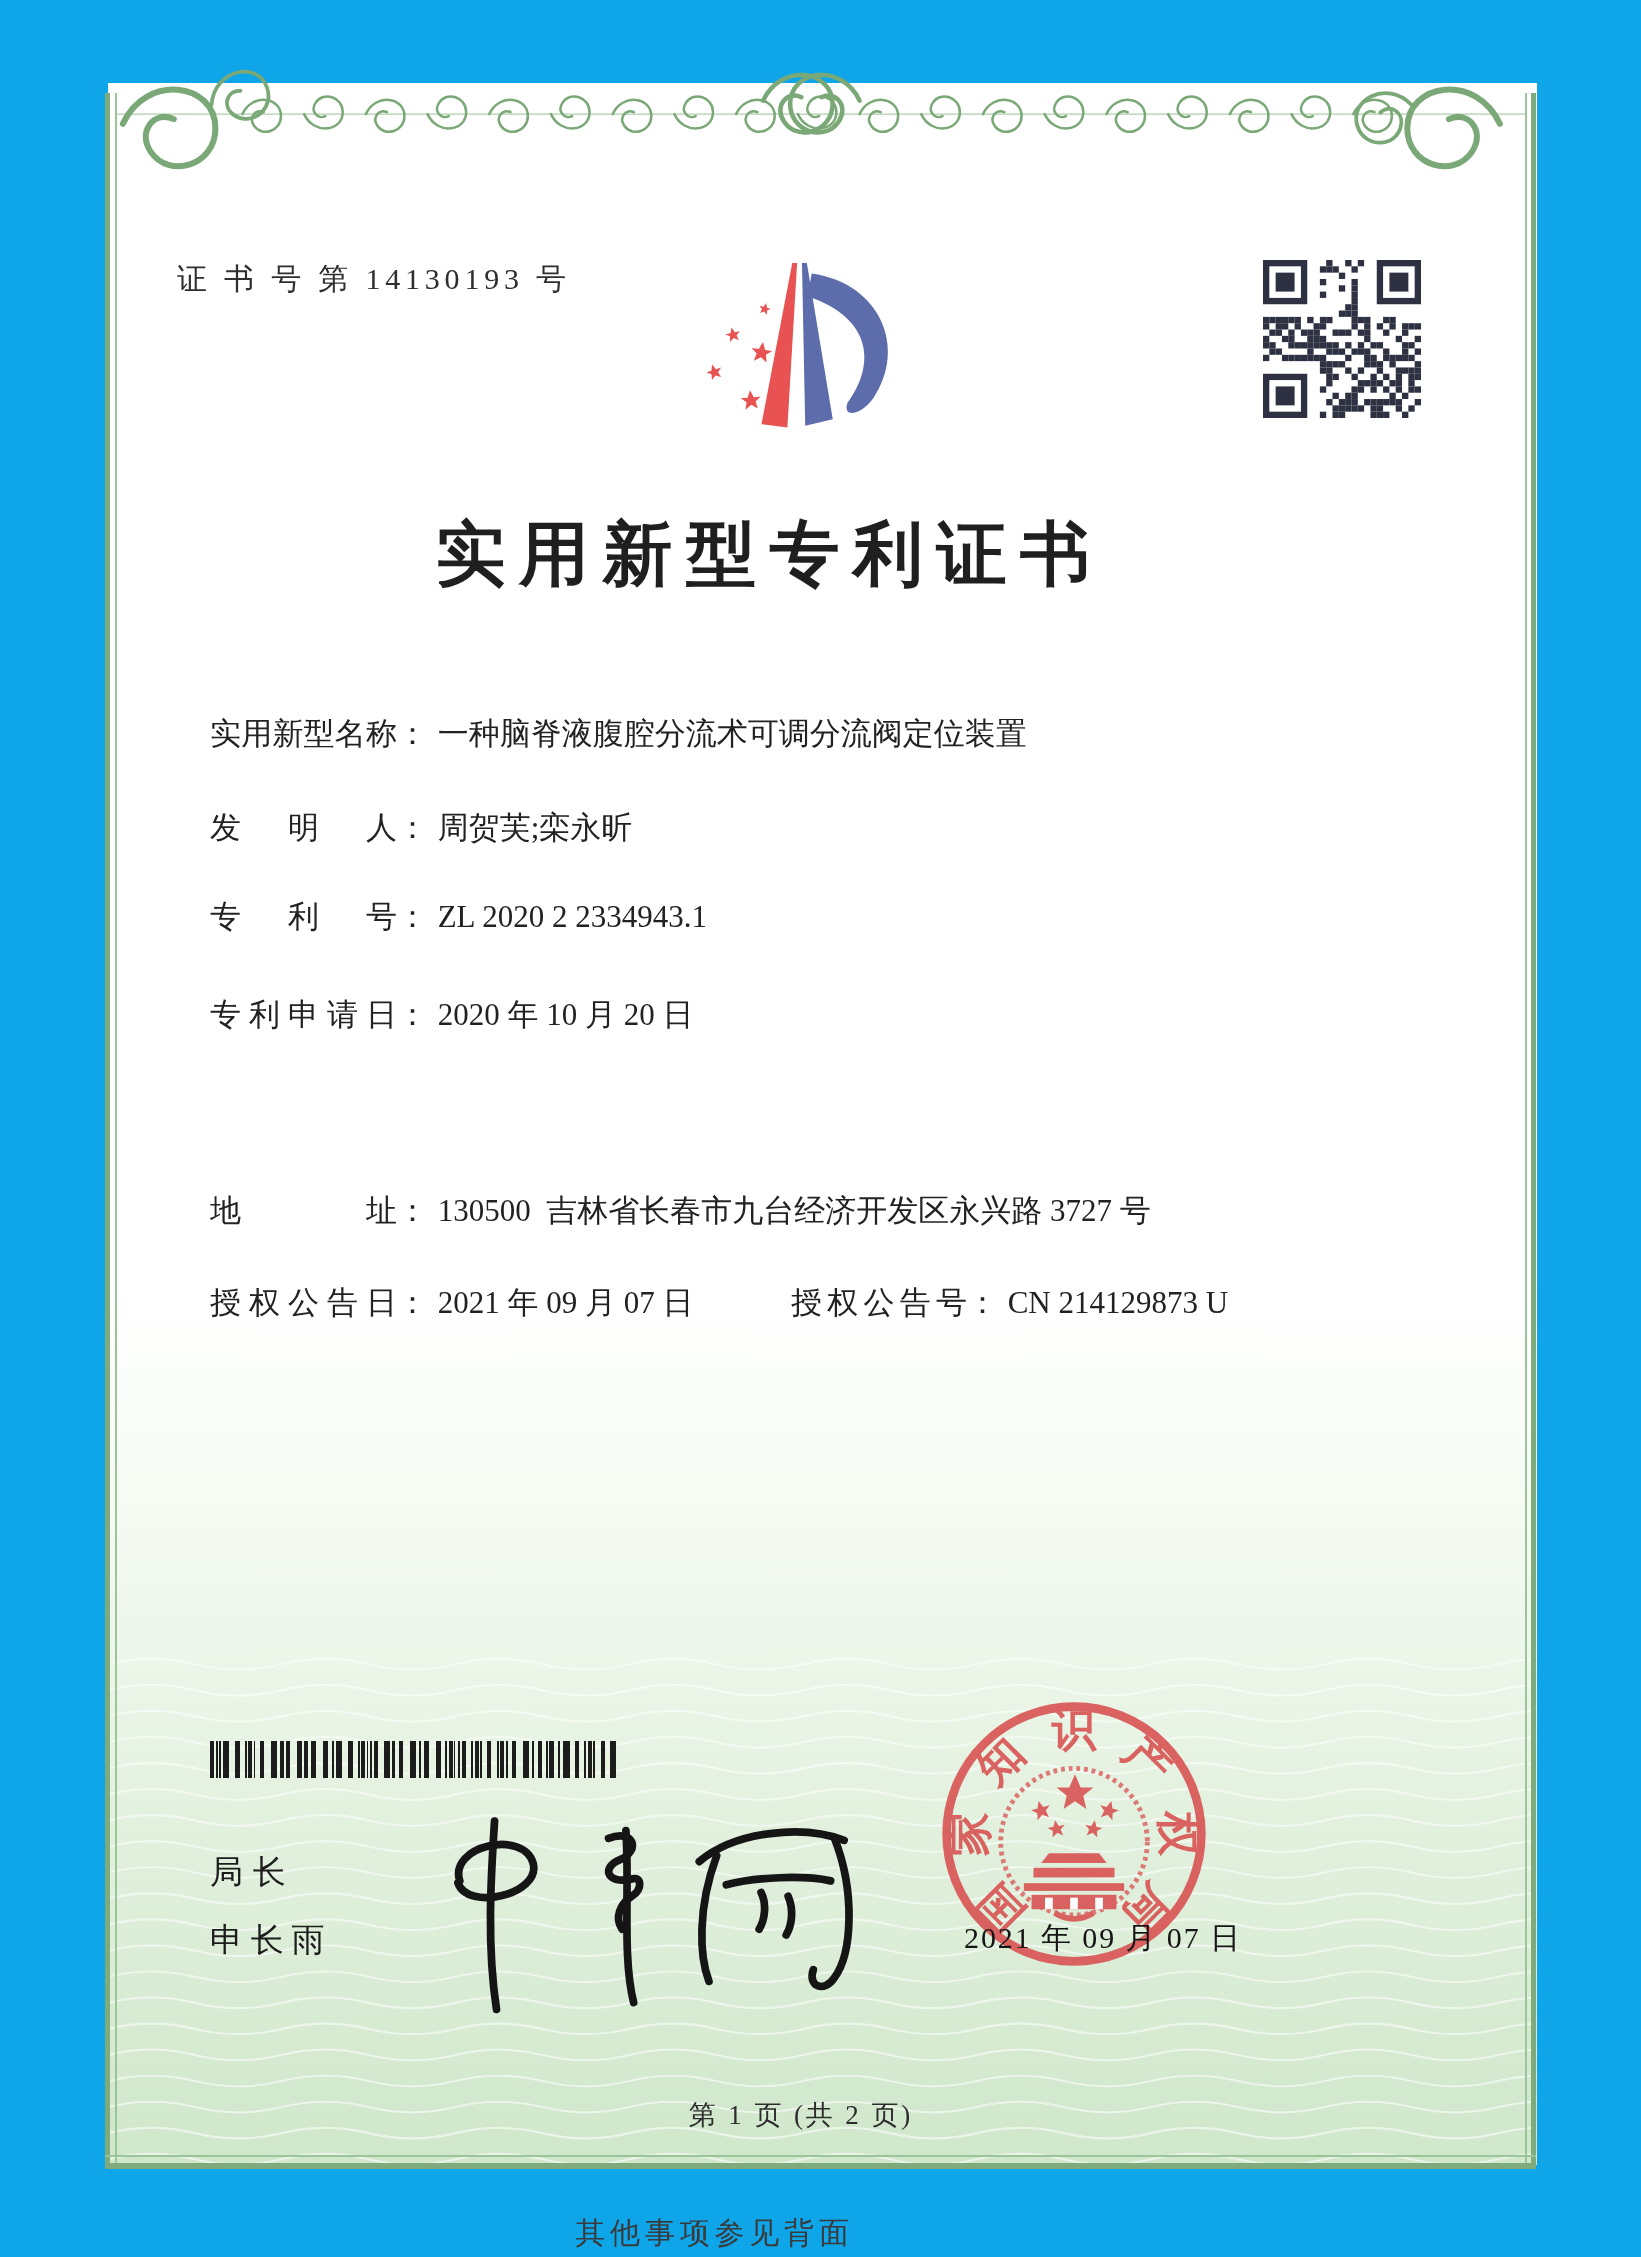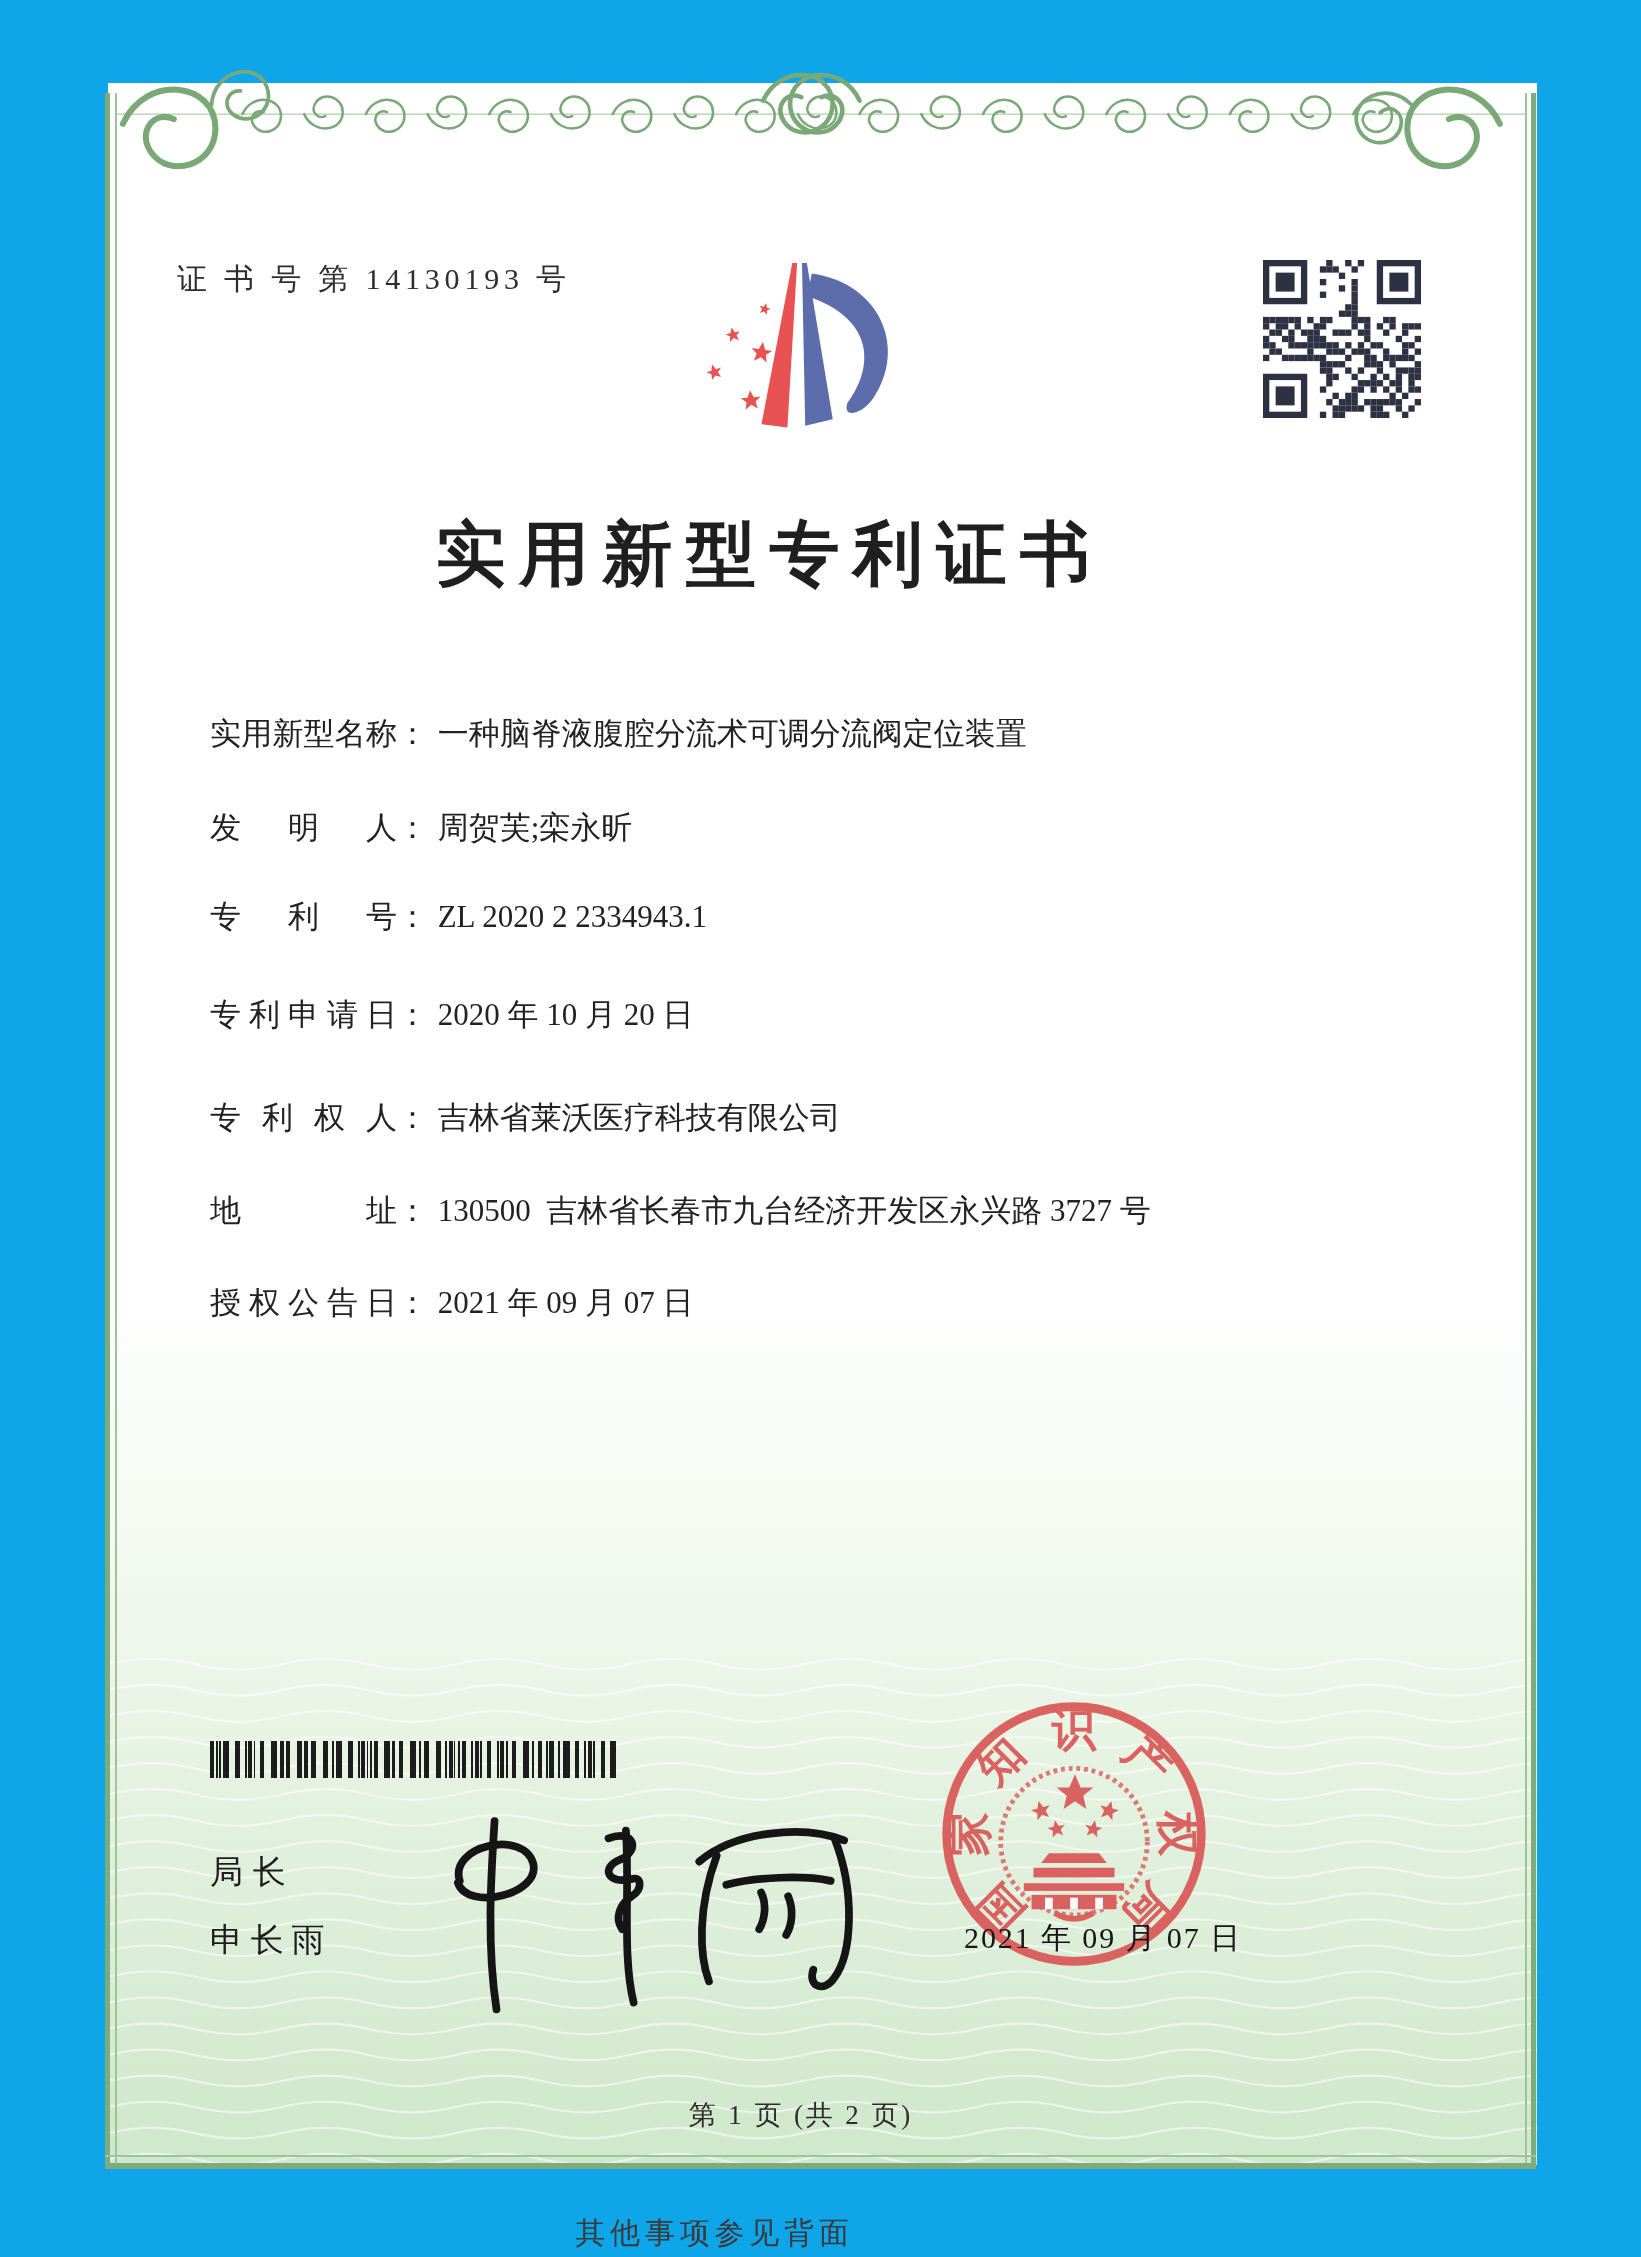--- a/index.html
+++ b/index.html
@@ -344,28 +344,28 @@
   </div>
   <div class="abs frow r2">
     <span class="flabel">发明人</span><span>：</span><span class="fval">周贺芙;栾永昕</span>
   </div>
   <div class="abs frow r3">
     <span class="flabel">专利号</span><span>：</span><span class="fval">ZL 2020 2 2334943.1</span>
   </div>
   <div class="abs frow r4">
     <span class="flabel">专利申请日</span><span>：</span><span class="fval">2020 年 10 月 20 日</span>
   </div>
-  <div class="abs frow r5">
-    <span class="flabel">专利权人</span><span>：</span><span class="fval">吉林省莱沃医疗科技有限公司</span>
-  </div>
   <div class="abs frow r6">
     <span class="flabel">地址</span><span>：</span><span class="fval">130500  吉林省长春市九台经济开发区永兴路 3727 号</span>
   </div>
   <div class="abs frow r7">
     <span class="flabel">授权公告日</span><span>：</span><span class="fval">2021 年 09 月 07 日</span>
+    <span class="pair2">
+      <span class="flabel">授权公告号</span><span>：</span><span class="fval">CN 214129873 U</span>
+    </span>
   </div>
 
 
   <div class="abs barcode"></div>
   <div class="abs role">局长</div>
   <div class="abs signer">申长雨</div>
 
   <svg class="sig" viewBox="0 0 525 235">
     <path d="M64,92 C52,56 130,38 140,74 C148,106 72,124 62,94"></path>
     <path d="M100,30 C96,90 92,160 102,225"></path>

